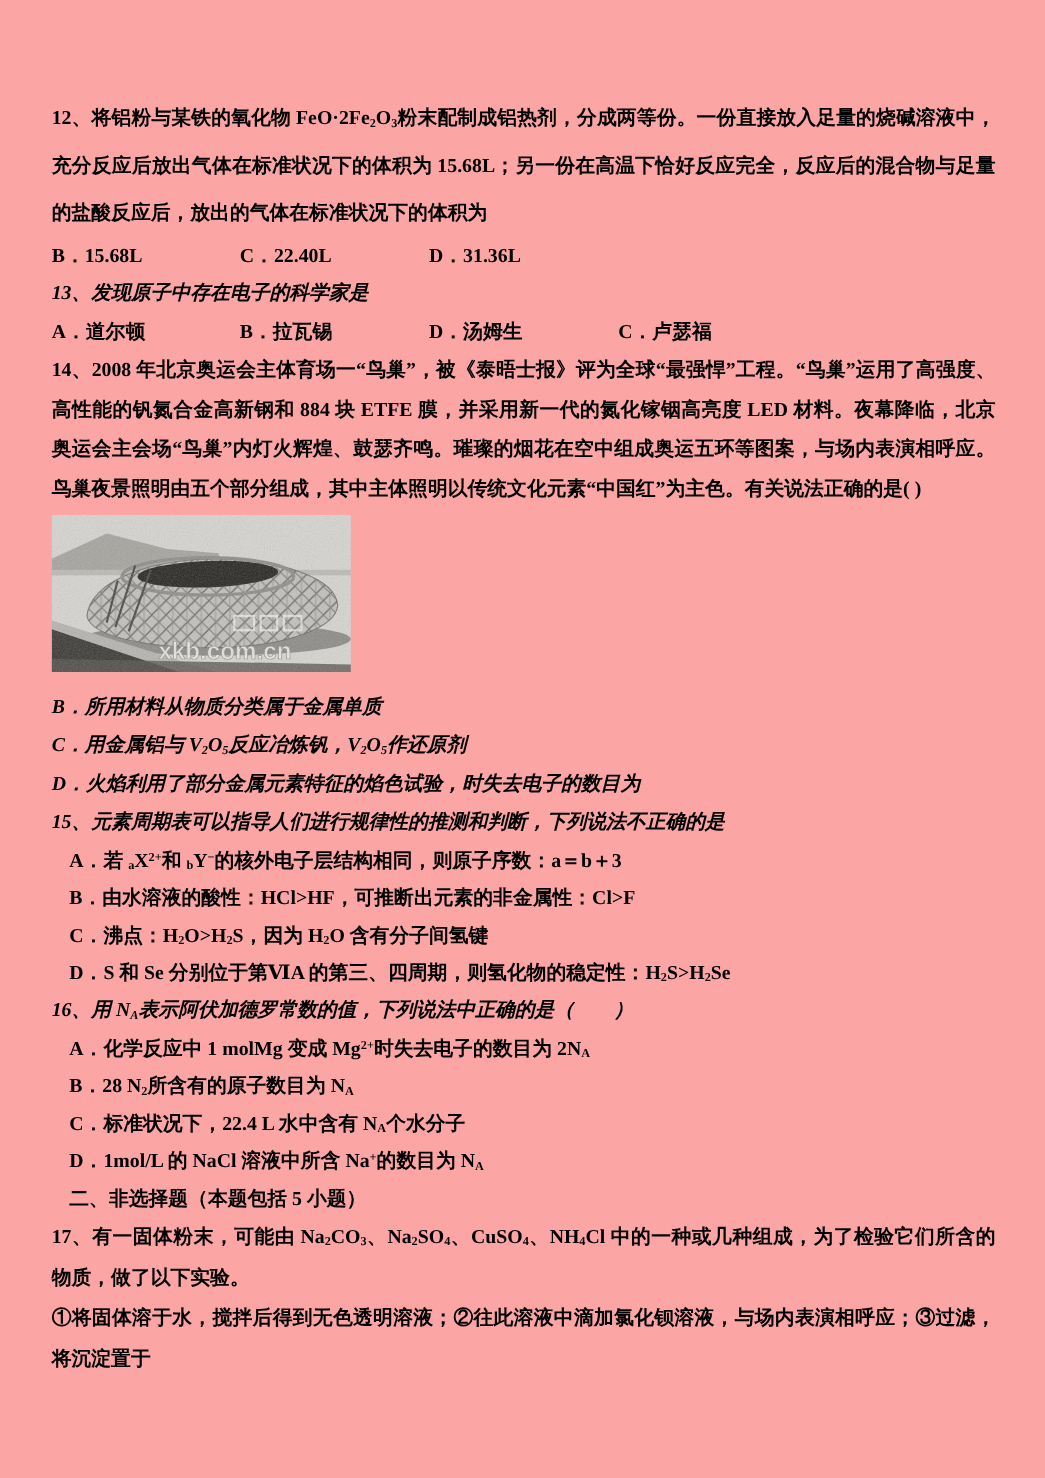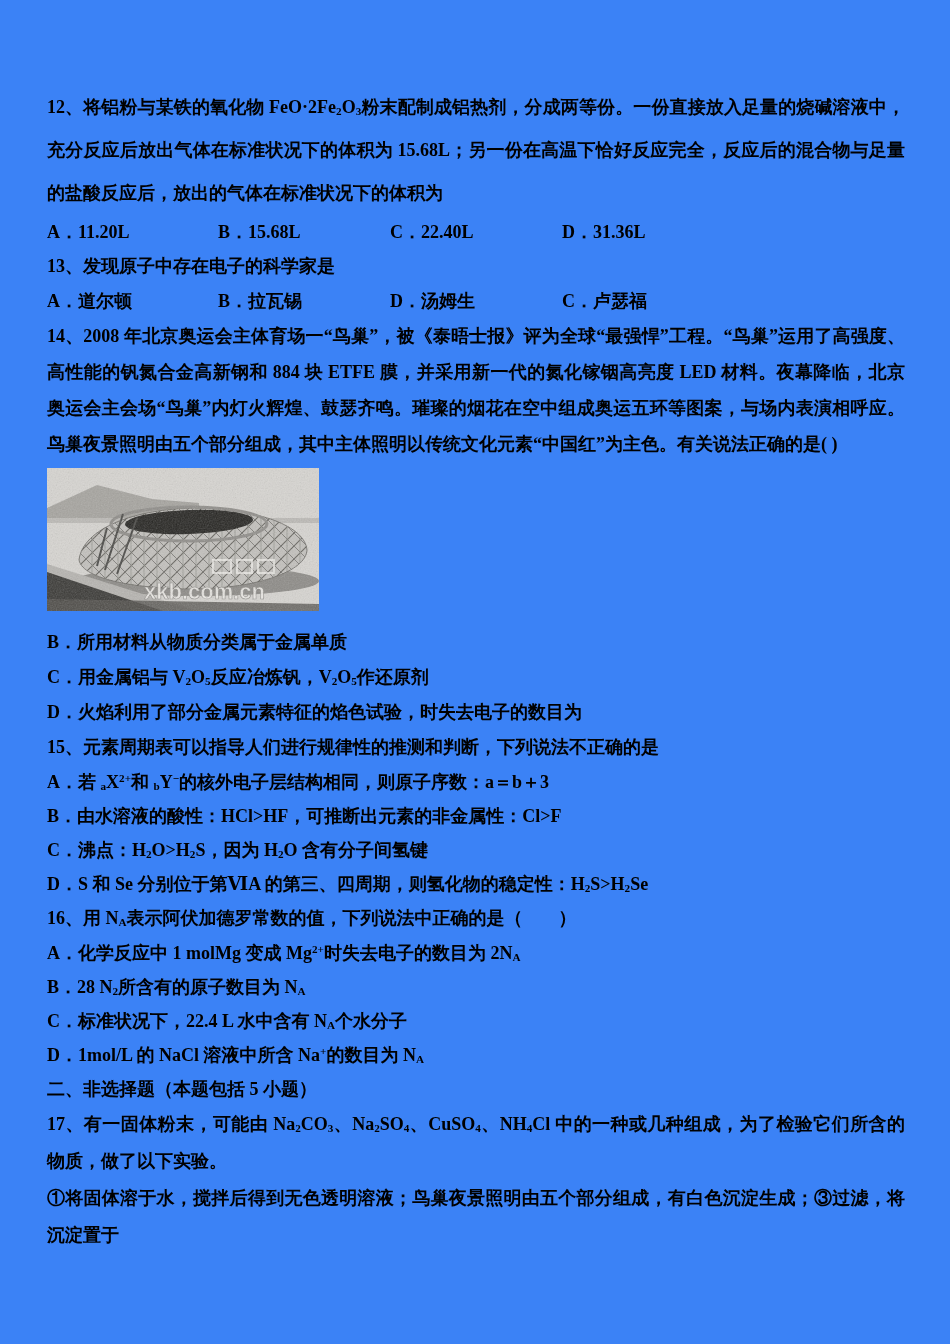--- a/index.html
+++ b/index.html
@@ -1,35 +1,35 @@
 <!DOCTYPE html>
 <html><head>
 <meta charset="utf-8">
 <style>
   html,body { margin:0; padding:0; background:#888; }
   .page {
     position:relative;
     width:950px; height:1344px;
     margin:0 auto;
-    background:#3b82f6;
+    background:#fca5a5;
     color:#000;
     font-family:"Liberation Serif","DejaVu Serif",serif;
     font-weight:700;
     overflow:hidden;
   }
   .content { padding:86px 45px 0 47px; }
   p { margin:0; font-size:18px; text-align:justify; }
   sub, sup { line-height:0; font-size:0.62em; }
   sup { vertical-align:0.5em; }
   sub { vertical-align:-0.2em; }
   .lh43 { line-height:43px; }
   .lh37 { line-height:37px; }
   .lh36 { line-height:36px;font-family:Liberation Serif, serif; }
-  .lh35 { line-height:35px; }
-  .lh34 { line-height:34px; }
+  .lh35 { line-height:35px;font-style:italic; }
+  .lh34 { line-height:34px;margin-left:16px; }
   .opt4 {
     display:grid;
     grid-template-columns:171px 172px 172px 1fr;
     font-size:18px;
     line-height:34px;
   }
   .opt4 span { white-space:nowrap; }
   figure.stadium {
     margin:6px 16px 14px 0;
     width:248px; height:143px;
@@ -38,21 +38,20 @@
 </style>
 </head>
 <body>
 
 <div class="page">
   <div class="content">
 
     <section>
       <p class="lh43">12、将铝粉与某铁的氧化物 FeO·2Fe<sub>2</sub>O<sub>3</sub>粉末配制成铝热剂，分成两等份。一份直接放入足量的烧碱溶液中，充分反应后放出气体在标准状况下的体积为 15.68L；另一份在高温下恰好反应完全，反应后的混合物与足量的盐酸反应后，放出的气体在标准状况下的体积为</p>
       <div class="opt4">
-        <span>A．11.20L</span>
         <span>B．15.68L</span>
         <span>C．22.40L</span>
         <span>D．31.36L</span>
       </div>
     </section>
 
     <section>
       <p class="lh35">13、发现原子中存在电子的科学家是</p>
       <div class="opt4">
         <span>A．道尔顿</span>
@@ -120,17 +119,17 @@
       <p class="lh34">A．化学反应中 1 molMg 变成 Mg<sup>2+</sup>时失去电子的数目为 2N<sub>A</sub></p>
       <p class="lh34">B．28 N<sub>2</sub>所含有的原子数目为 N<sub>A</sub></p>
       <p class="lh34">C．标准状况下，22.4 L 水中含有 N<sub>A</sub>个水分子</p>
       <p class="lh34">D．1mol/L 的 NaCl 溶液中所含 Na<sup>+</sup>的数目为 N<sub>A</sub></p>
     </section>
 
     <p class="lh34">二、非选择题（本题包括 5 小题）</p>
 
     <section>
       <p class="lh37">17、有一固体粉末，可能由 Na<sub>2</sub>CO<sub>3</sub>、Na<sub>2</sub>SO<sub>4</sub>、CuSO<sub>4</sub>、NH<sub>4</sub>Cl 中的一种或几种组成，为了检验它们所含的物质，做了以下实验。</p>
-      <p class="lh37">①将固体溶于水，搅拌后得到无色透明溶液；鸟巢夜景照明由五个部分组成，有白色沉淀生成；③过滤，将沉淀置于</p>
+      <p class="lh37">①将固体溶于水，搅拌后得到无色透明溶液；②往此溶液中滴加氯化钡溶液，与场内表演相呼应；③过滤，将沉淀置于</p>
     </section>
 
   </div>
 </div>
 
 </body></html>

